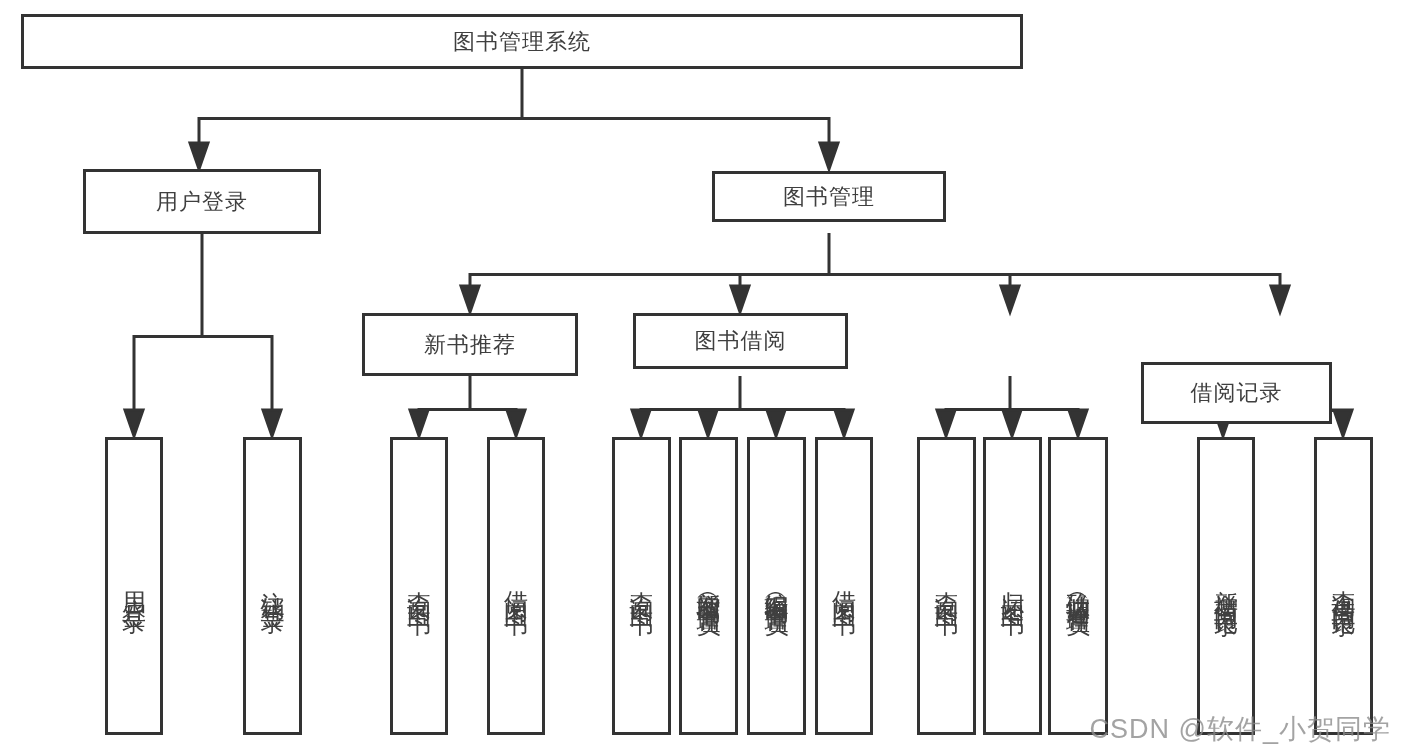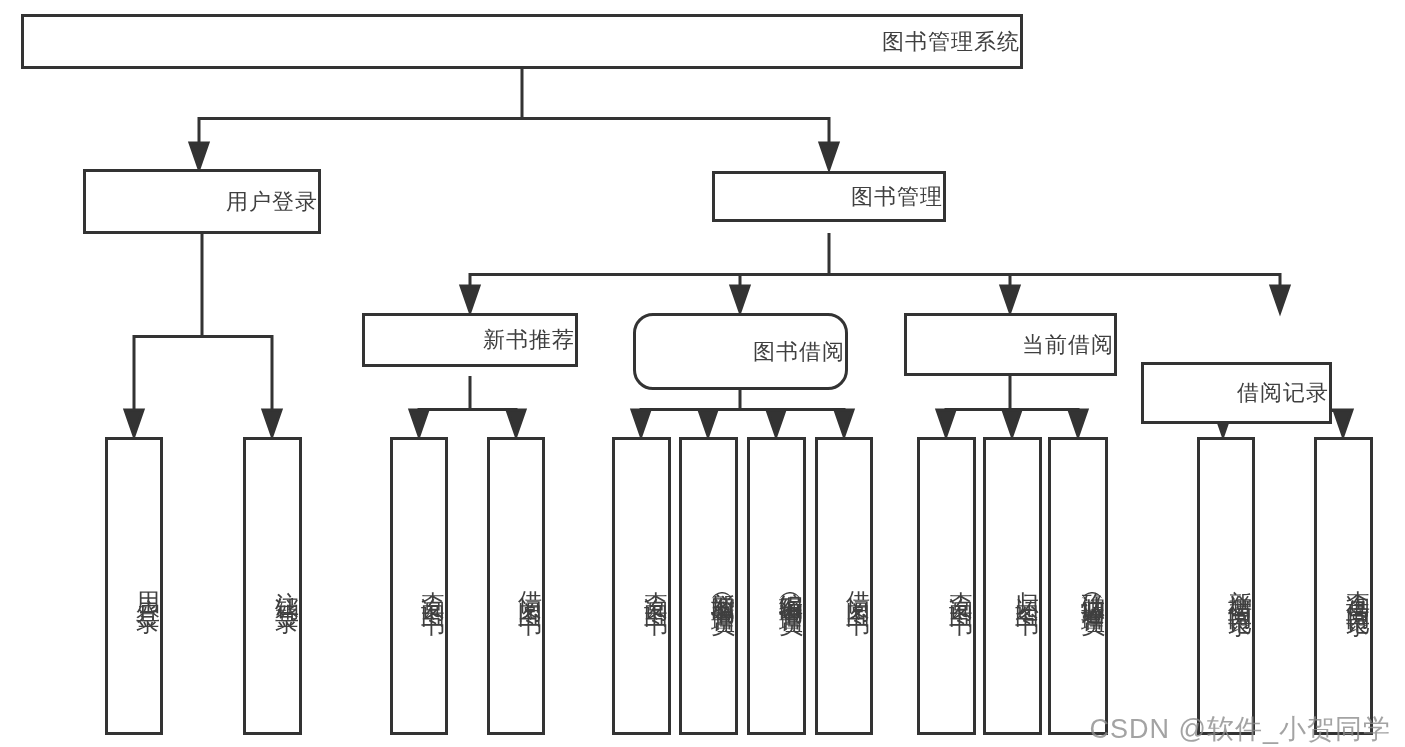--- a/index.html
+++ b/index.html
@@ -21,21 +21,21 @@
     top: 0;
     z-index: 1;
   }
   .box {
     position: absolute;
     box-sizing: border-box;
     background: #ffffff;
     border: 3px solid #333333;
     display: flex;
     align-items: center;
-    justify-content: flex-end;
+    justify-content: center;
     color: #3f3f3f;
     z-index: 2;
   }
   .hlabel {
     font-size: 22px;
     letter-spacing: 1px;
     white-space: nowrap;
   }
   .leaf .vlabel {
     writing-mode: vertical-rl;
@@ -115,28 +115,25 @@
     <span class="hlabel">图书管理系统</span>
   </div>
 
   <div class="box" style="left:83px; top:169px; width:238px; height:65px;">
     <span class="hlabel">用户登录</span>
   </div>
   <div class="box" style="left:712px; top:171px; width:234px; height:51px;">
     <span class="hlabel">图书管理</span>
   </div>
 
-  <div class="box" style="left:362px; top:313px; width:216px; height:54px;">
+  <div class="box" style="left:362px; top:313px; width:216px; height:63px;">
     <span class="hlabel">新书推荐</span>
   </div>
-  <div class="box" style="left:633px; top:313px; width:215px; height:77px;border-radius:20px;">
+  <div class="box" style="left:633px; top:313px; width:215px; height:56px;">
     <span class="hlabel">图书借阅</span>
-  </div>
-  <div class="box" style="left:904px; top:313px; width:213px; height:63px;">
-    <span class="hlabel">当前借阅</span>
   </div>
   <div class="box" style="left:1141px; top:314px; width:191px; height:62px;margin-top:48px;">
     <span class="hlabel">借阅记录</span>
   </div>
 
   <div class="box leaf" style="left:105px; top:437px; width:58px; height:298px;">
     <span class="vlabel">用户登录</span>
   </div>
   <div class="box leaf" style="left:243px; top:437px; width:59px; height:298px;">
     <span class="vlabel">注销登录</span>

